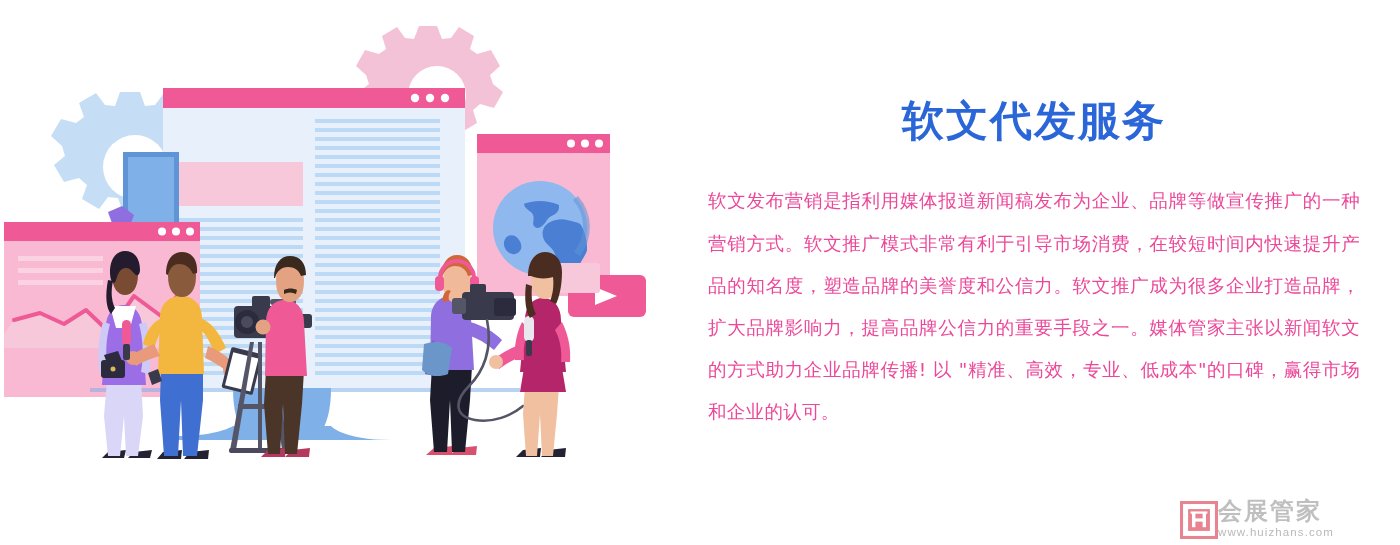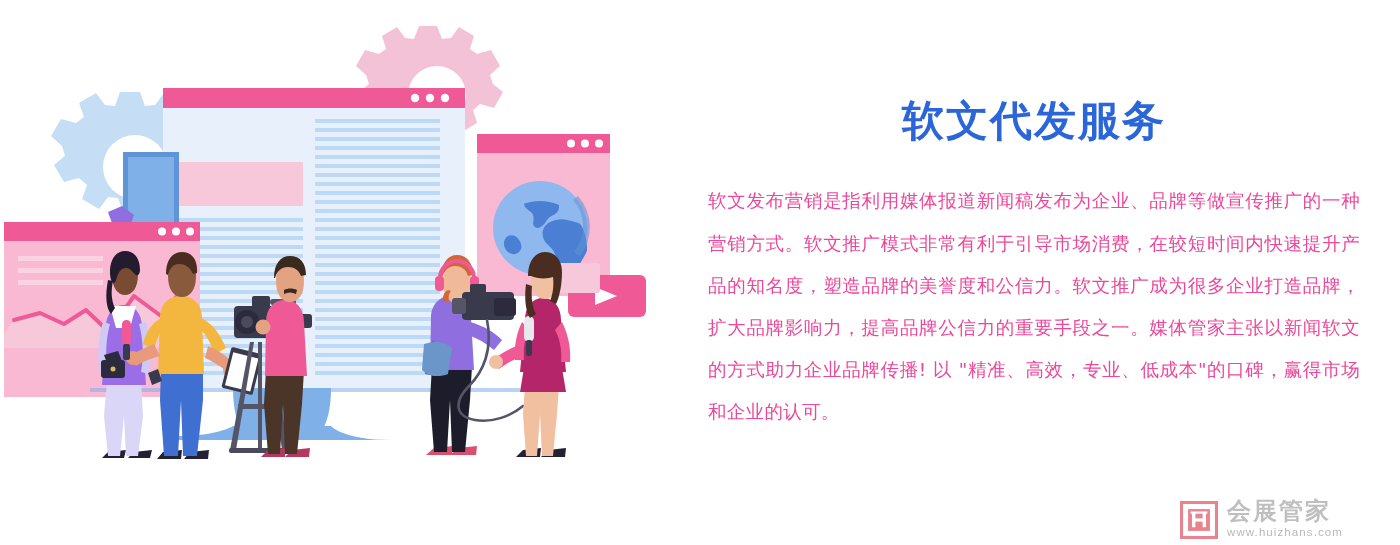--- a/index.html
+++ b/index.html
@@ -60,21 +60,20 @@
     margin: 0;
   }
 
   
   .logo {
     position: absolute;
     left: 1180px;
     top: 499px;
     display: flex;
     align-items: center;
-    gap: 9px;
   }
   .logo-mark {
     width: 38px;
     height: 38px;
     flex: 0 0 38px;
   }
   .logo-text {
     display: flex;
     flex-direction: column;
     justify-content: center;

